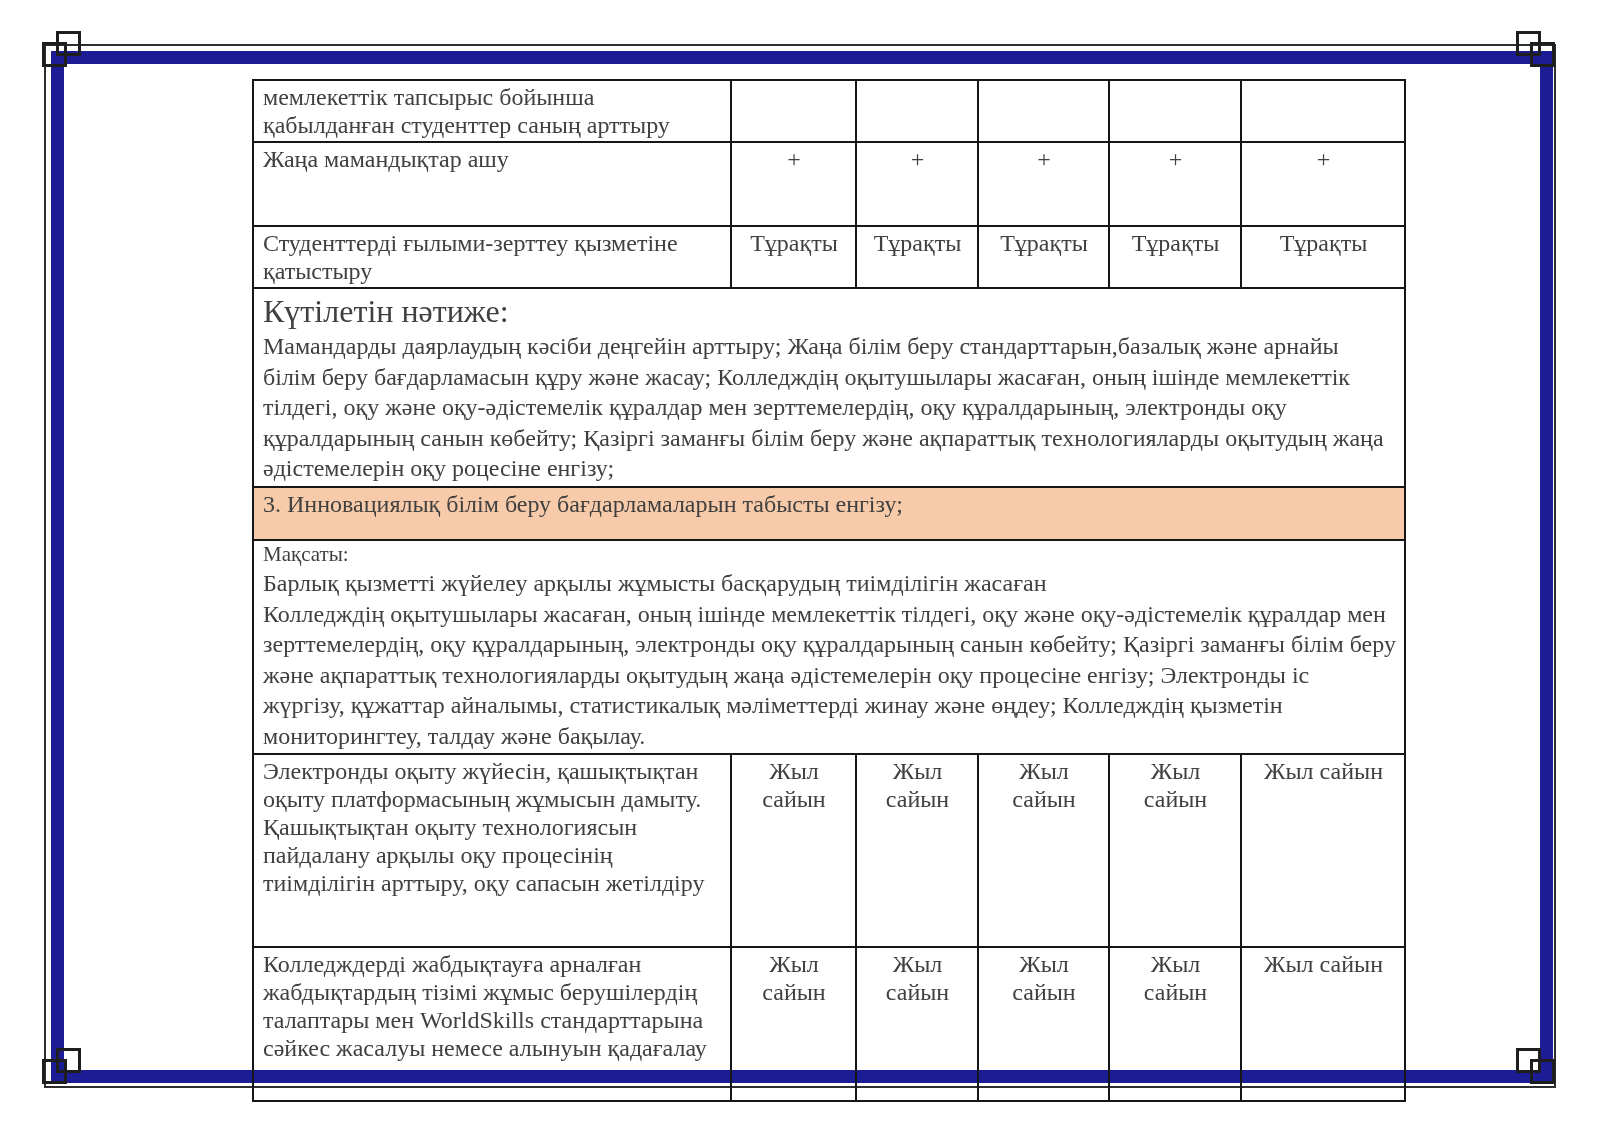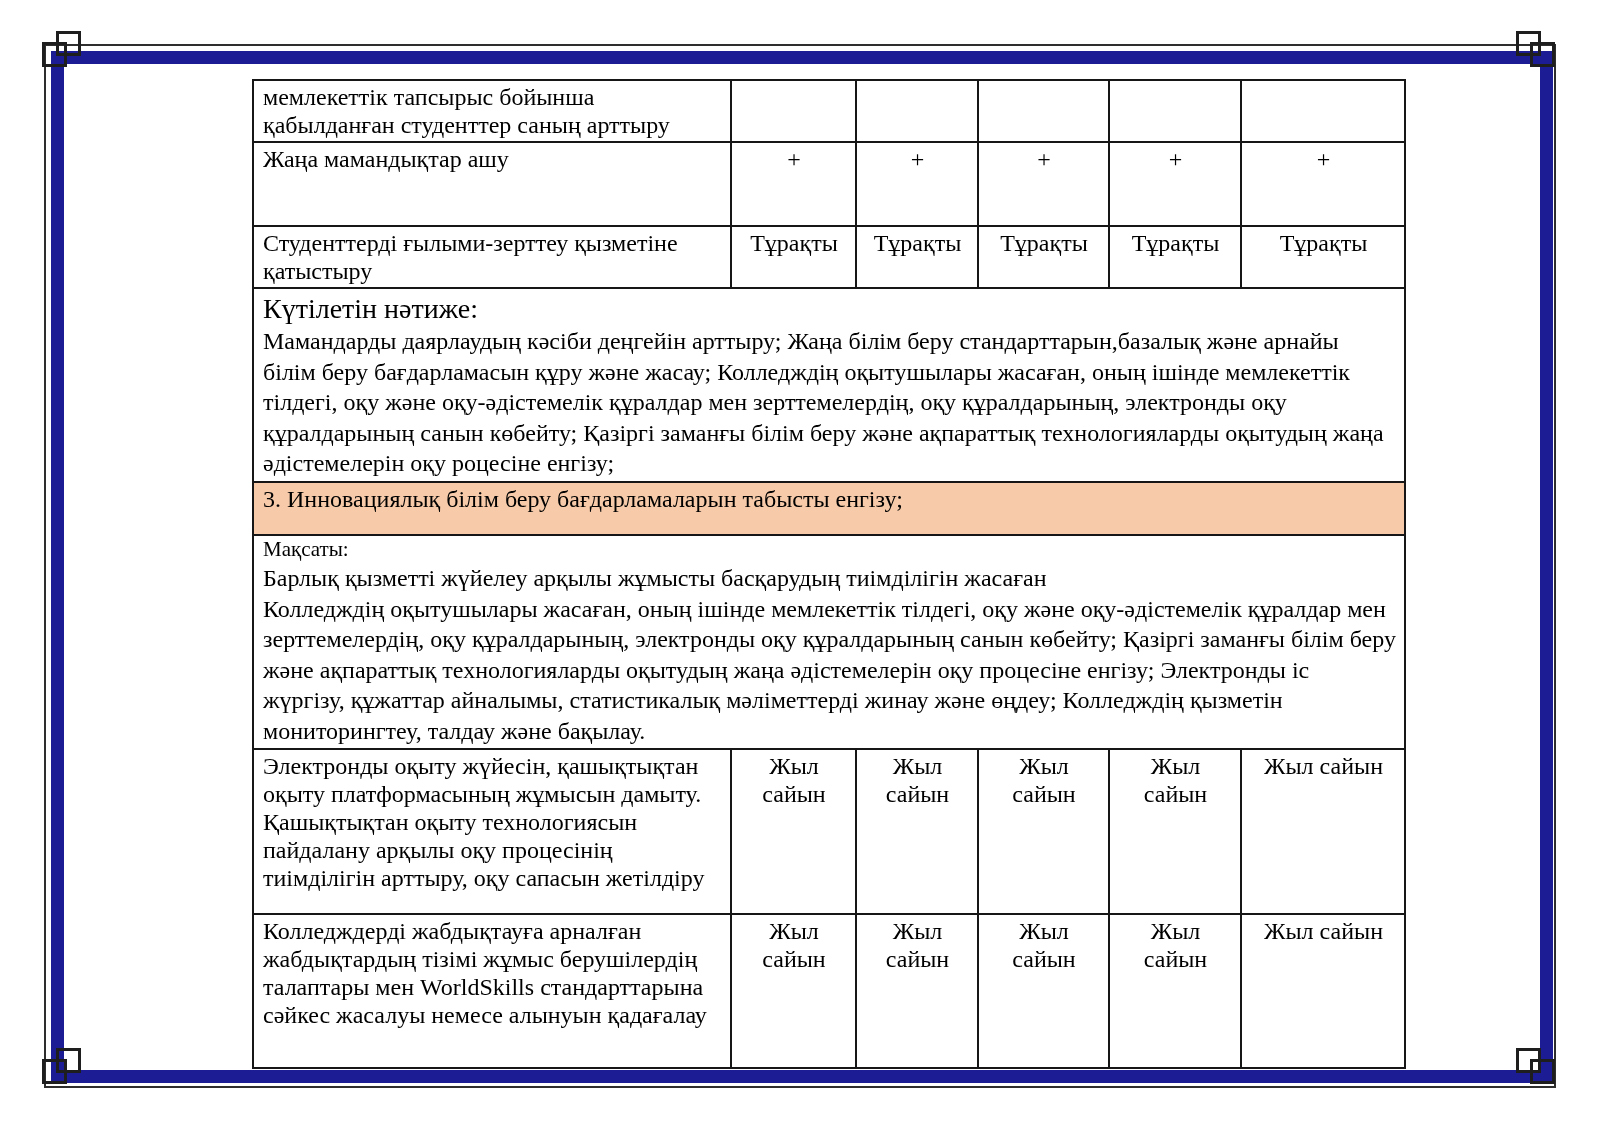--- a/index.html
+++ b/index.html
@@ -30,52 +30,52 @@
   .sq-tr-b { left:1516px; top:31px; }
   .sq-bl-a { left:42px;  top:1059px; }
   .sq-bl-b { left:56px;  top:1048px; }
   .sq-br-a { left:1530px; top:1059px; }
   .sq-br-b { left:1516px; top:1048px; }
 
   
   table.doc {
     position:absolute; left:252px; top:79px; width:1152px;
     border-collapse:collapse; table-layout:fixed;
-    color:#000000;
+    color:#404040;
   }
   table.doc td {
     border:2px solid #161616;
     vertical-align:top;
     padding:2px 8px 2px 9px;
     font-size:24px;
     line-height:1.17;
     word-wrap:break-word;
   }
   td.val { text-align:center; padding-top:3px; }
   td.plus { text-align:center; font-size:26px; padding-top:2px; }
 
   .block { padding:0; }
-  .block-title { font-size:28px; line-height:1.25; }
+  .block-title { font-size:32px; line-height:1.25; }
   .block-body  { font-size:24px; line-height:1.27; }
 
   td.section-cell {
     background:#f7cba9;
     font-size:29px;
     line-height:1.12;
     padding:2px 8px 4px 9px;
   }
   .goal-title { font-size:21px; line-height:1.12; padding-bottom:2px; }
   .goal-par   { font-size:24px; line-height:1.27; }
 
   
   tr.r1 td { height:61px; }
   tr.r2 td { height:84px; }
   tr.r3 td { height:57px; }
   tr.r5 td { height:53px; }
-  tr.r7 td { height:165px; }
+  tr.r7 td { height:193px; }
   tr.r8 td { height:154px;font-family:Liberation Serif, serif; }
 </style>
 </head>
 <body>
 
 <div class="frame-line"></div>
 <div class="frame-navy"></div>
 <div class="corner-sq sq-tl-a"></div>
 <div class="corner-sq sq-tl-b"></div>
 <div class="corner-sq sq-tr-a"></div>

